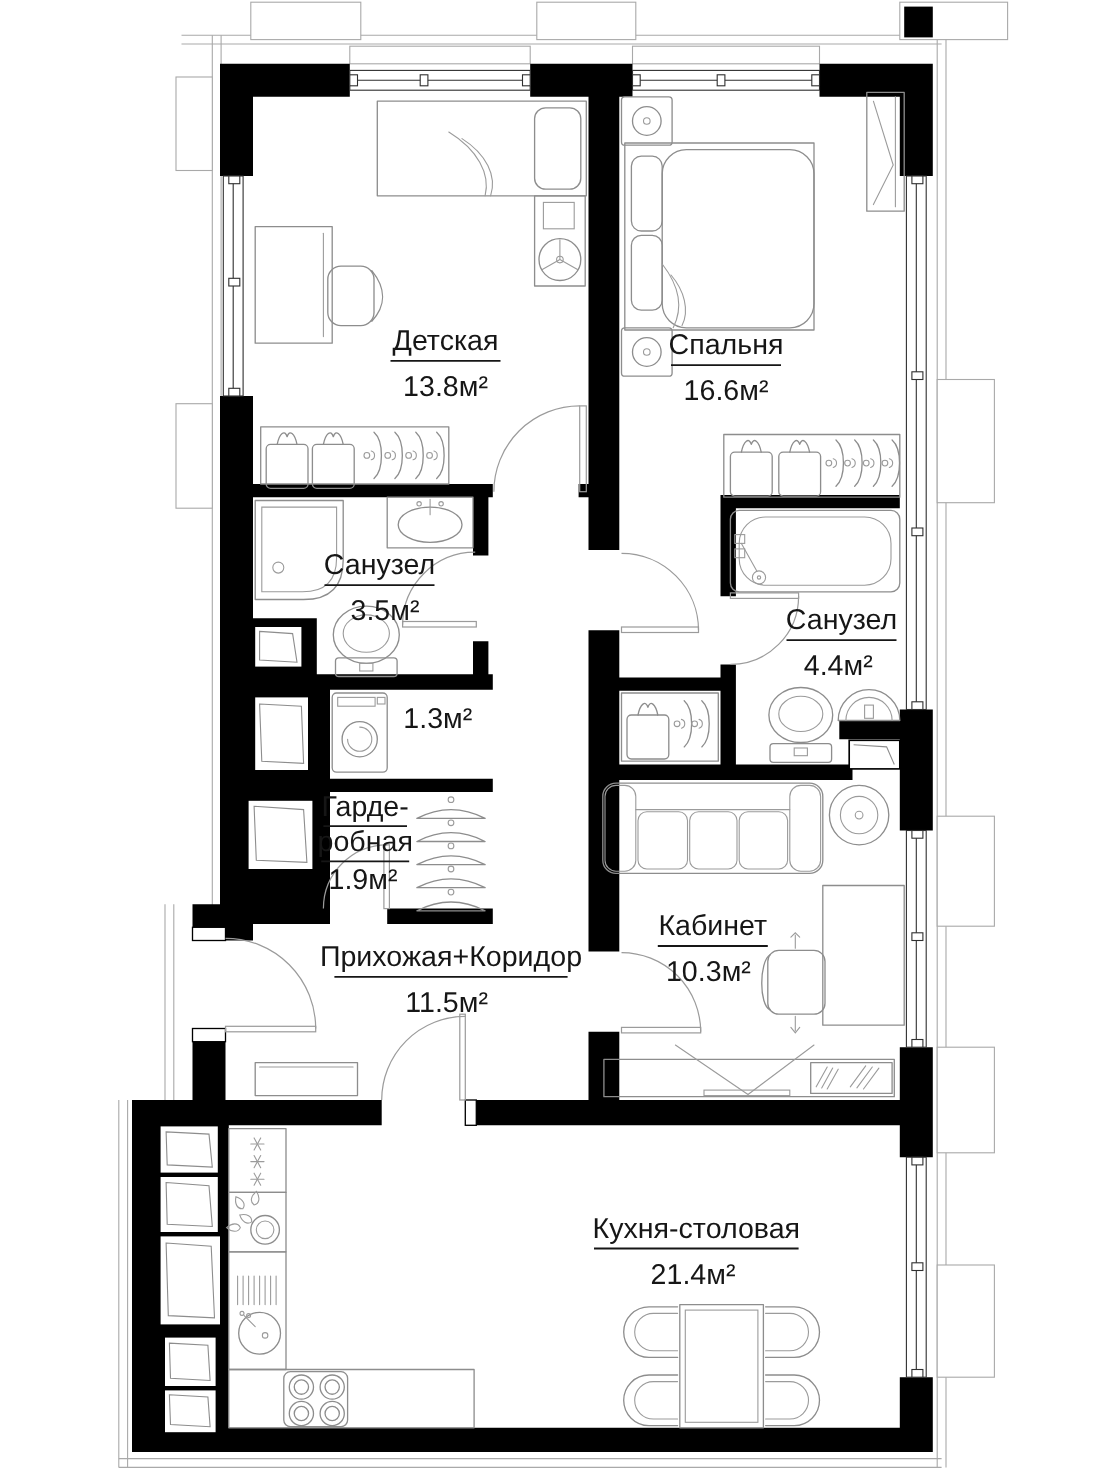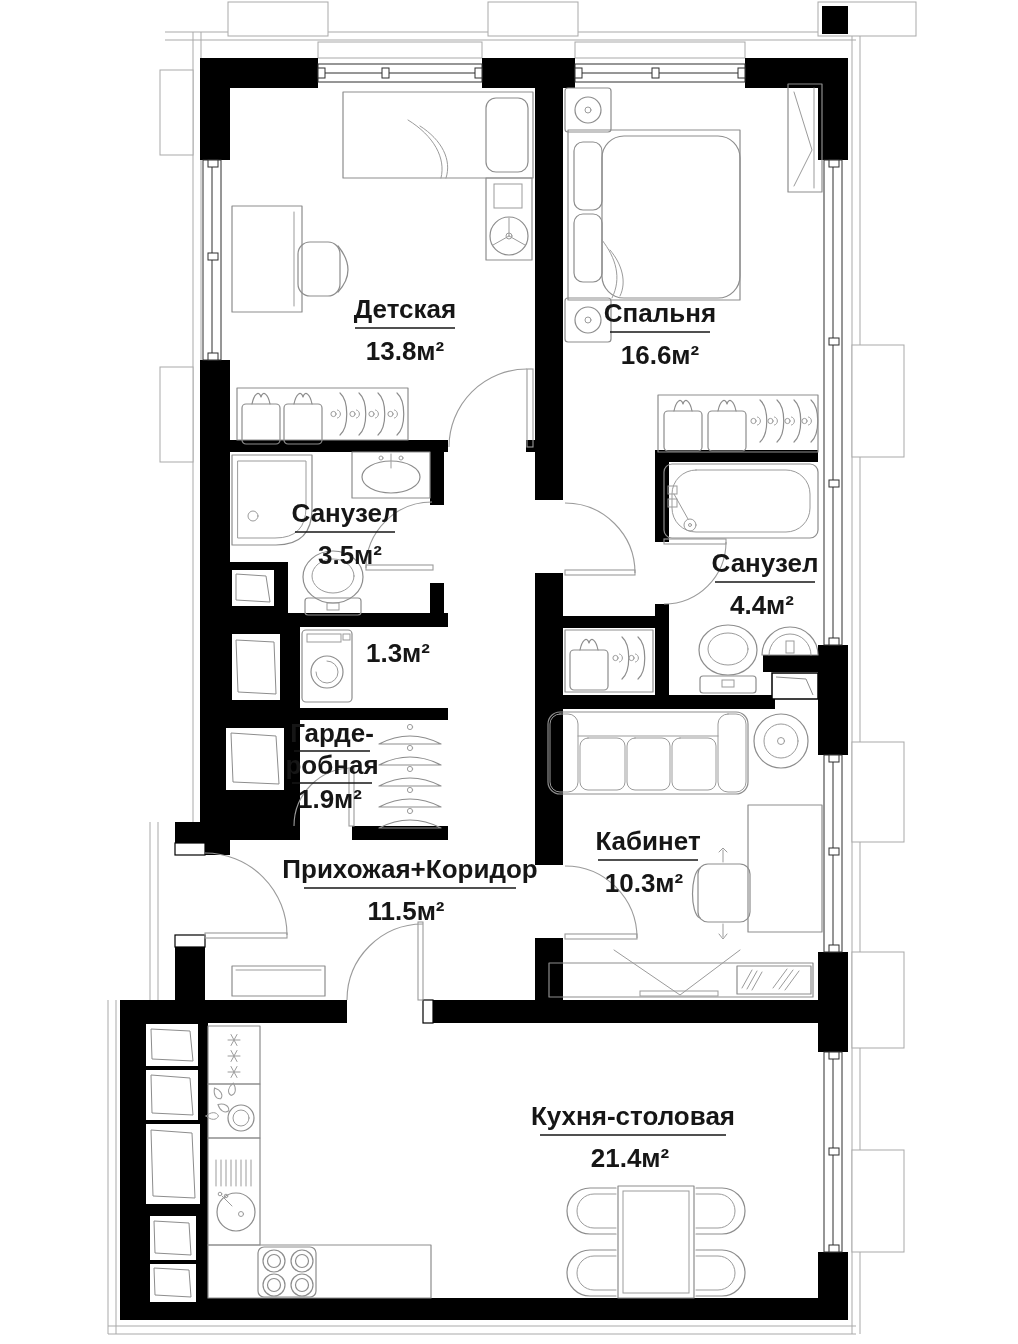--- a/index.html
+++ b/index.html
@@ -1,17 +1,17 @@
 <!DOCTYPE html>
 <html><head>
 <meta charset="utf-8">
 <style>
   html,body{margin:0;padding:0;background:#ffffff;}
   .stage{position:relative;width:1018px;height:1344px;background:#ffffff;overflow:hidden;
-         font-family:"Liberation Sans", sans-serif;font-weight:bold;}
+         font-family:"Liberation Sans", sans-serif;}
   svg{display:block;}
   .wall{fill:#000000;stroke:none;}
   .facade{stroke:#a9a9a9;stroke-width:1;fill:none;}
   .facade-box{stroke:#a9a9a9;stroke-width:1;fill:#ffffff;}
   .win{stroke:#2f2f2f;stroke-width:1;fill:#ffffff;}
   .win-tick{stroke:#2f2f2f;stroke-width:1;fill:#ffffff;}
   .furn{stroke:#8d8d8d;stroke-width:1.2;fill:none;stroke-linecap:round;stroke-linejoin:round;}
   .furn2{stroke:#9b9b9b;stroke-width:1;fill:none;stroke-linecap:round;}
   .door{stroke:#9b9b9b;stroke-width:1.1;fill:none;}
   .jamb{fill:#ffffff;stroke:#000000;stroke-width:1.2;}

